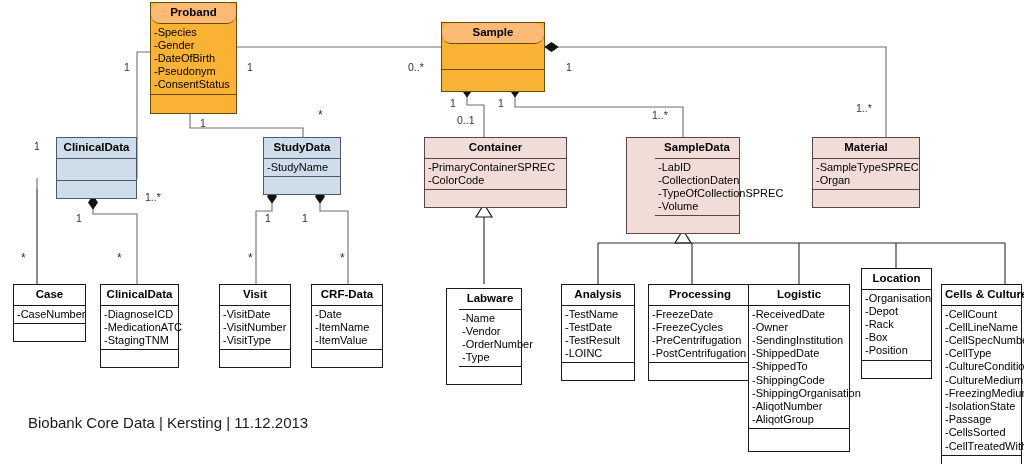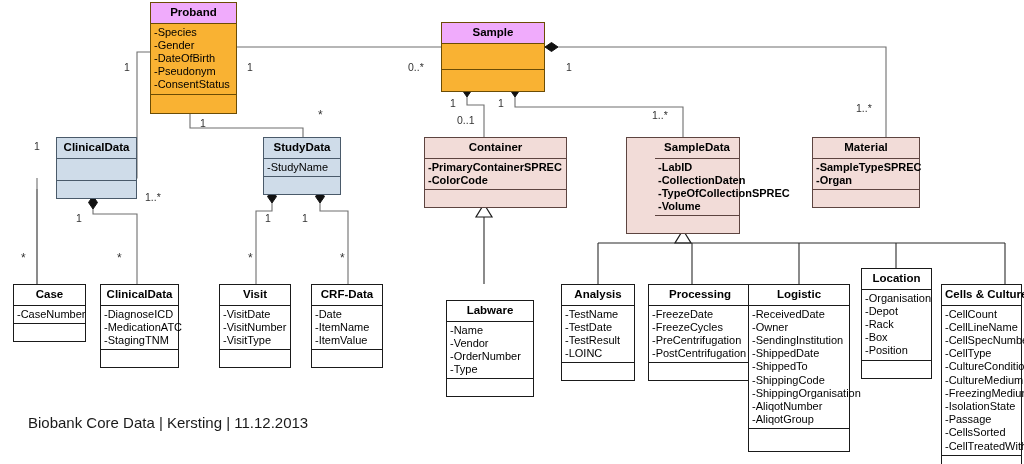--- a/index.html
+++ b/index.html
@@ -49,31 +49,31 @@
     font-size: 11px;
     line-height: 13.2px;
     color: #000;
     white-space: nowrap;
   }
   .uml-class .cls-ops {
     min-height: 14px;
   }
   
   .c-orange { background: #F9B233; border-color: #6b4c05; }
-  .c-orange .cls-name { border-bottom-color: #6b4c05; background: #f0abfc; }
+  .c-orange .cls-name { border-bottom-color: #6b4c05; background: #fdba74; border-radius: 9px; }
   .c-orange .cls-attrs { border-bottom-color: #6b4c05; background: #F9B233; }
   .c-orange .cls-ops { background: #F9B233; }
 
   .c-blue { background: #CFDCE9; border-color: #4a5a6a; }
   .c-blue .cls-name { border-bottom-color: #4a5a6a; }
   .c-blue .cls-attrs { border-bottom-color: #4a5a6a; }
 
   .c-pink { background: #F2DCD8; border-color: #5d4440; }
   .c-pink .cls-name { border-bottom-color: #5d4440; }
-  .c-pink .cls-attrs { border-bottom-color: #5d4440; font-weight: bold; }
+  .c-pink .cls-attrs { border-bottom-color: #5d4440; }
 
   .c-white { background: #ffffff; border-color: #1a1a1a; }
 
   
   .mult {
     position: absolute;
     font-size: 10.5px;
     color: #333;
     line-height: 1;
     z-index: 7;
@@ -272,21 +272,21 @@
   <div class="uml-class c-white" style="left:311px; top:284px; width:72px;">
     <div class="cls-name">CRF-Data</div>
     <div class="cls-attrs">
       <div class="attr">-Date</div>
       <div class="attr">-ItemName</div>
       <div class="attr">-ItemValue</div>
     </div>
     <div class="cls-ops" style="height:17px;"></div>
   </div>
 
-  <div class="uml-class c-white" style="left:446px; top:300px; width:88px;">
+  <div class="uml-class c-white" style="left:446px; top:288px; width:76px;padding-left:12px;">
     <div class="cls-name">Labware</div>
     <div class="cls-attrs">
       <div class="attr">-Name</div>
       <div class="attr">-Vendor</div>
       <div class="attr">-OrderNumber</div>
       <div class="attr">-Type</div>
     </div>
     <div class="cls-ops" style="height:17px;"></div>
   </div>
 

